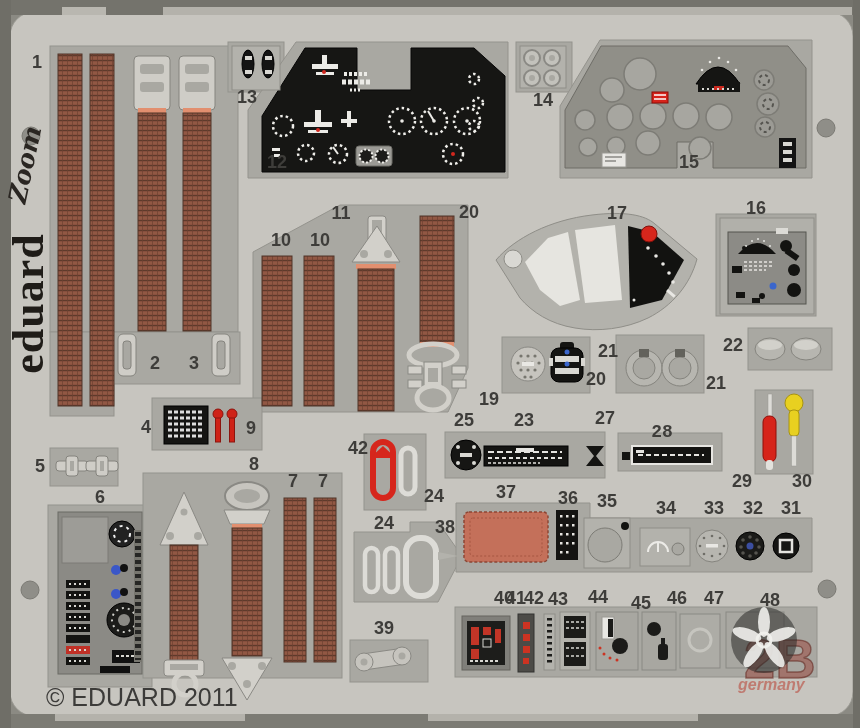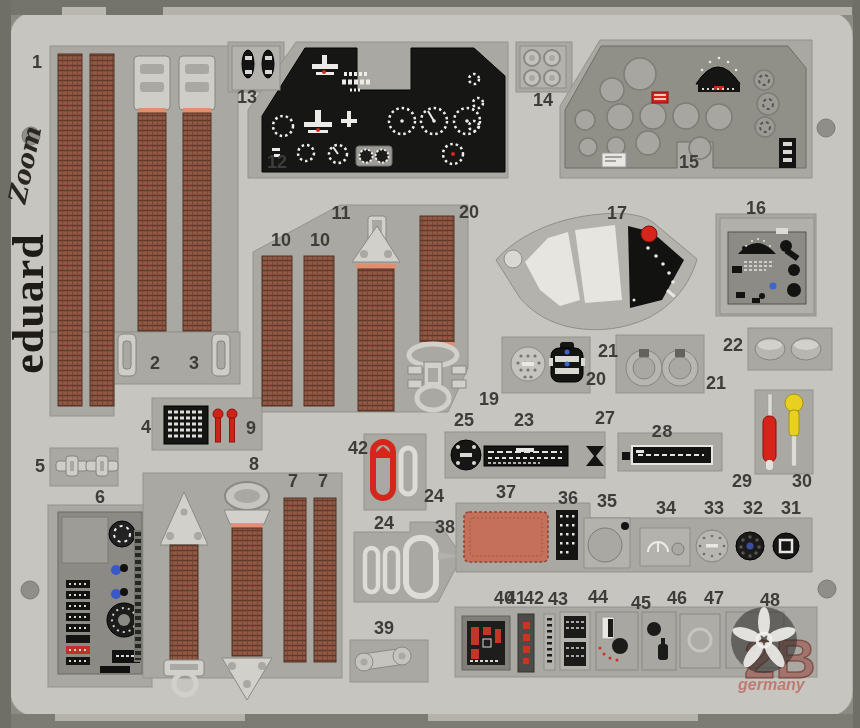--- a/index.html
+++ b/index.html
@@ -592,20 +592,21 @@
     <rect x="658" y="644" width="10" height="16" rx="3" fill="#1b1b19"></rect>
     <rect x="661" y="638" width="4" height="7" fill="#1b1b19"></rect>
     <rect x="680" y="614" width="40" height="54" fill="#adaca6" stroke="#8a8984"></rect>
     <circle cx="700" cy="640" r="11" fill="none" stroke="#c6c5bf" stroke-width="3"></circle>
     <rect x="726" y="612" width="58" height="56" fill="#a8a7a1" stroke="#8a8984"></rect>
   </g>
 </svg>
 
 <div class="txt" id="brand-zoom">Zoom</div>
 <div class="txt" id="brand-eduard">eduard</div>
+<div class="txt" id="copyright">© EDUARD 2011</div>
 
 <div id="labels-layer">
       <span class="plabel" style="left: 37px; top: 62px;">1</span>
       <span class="plabel" style="left: 247px; top: 97px;">13</span>
       <span class="plabel" style="left: 261px; top: 162px; margin-left: 16px;">12</span>
       <span class="plabel" style="left: 543px; top: 100px;">14</span>
       <span class="plabel" style="left: 689px; top: 162px;">15</span>
       <span class="plabel" style="left: 756px; top: 208px;">16</span>
       <span class="plabel" style="left: 617px; top: 213px;">17</span>
       <span class="plabel" style="left: 281px; top: 240px;">10</span>

